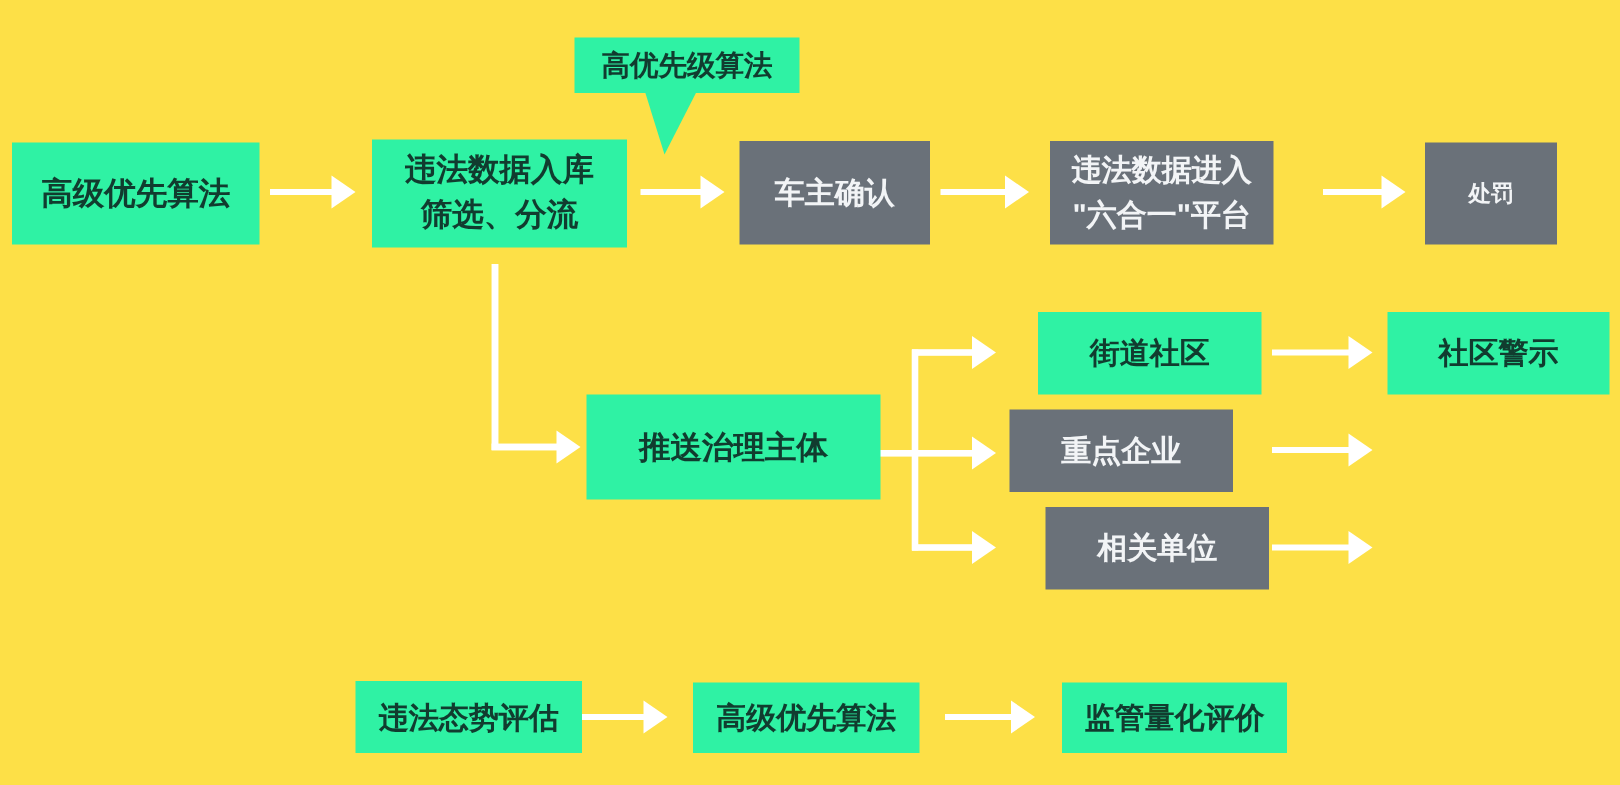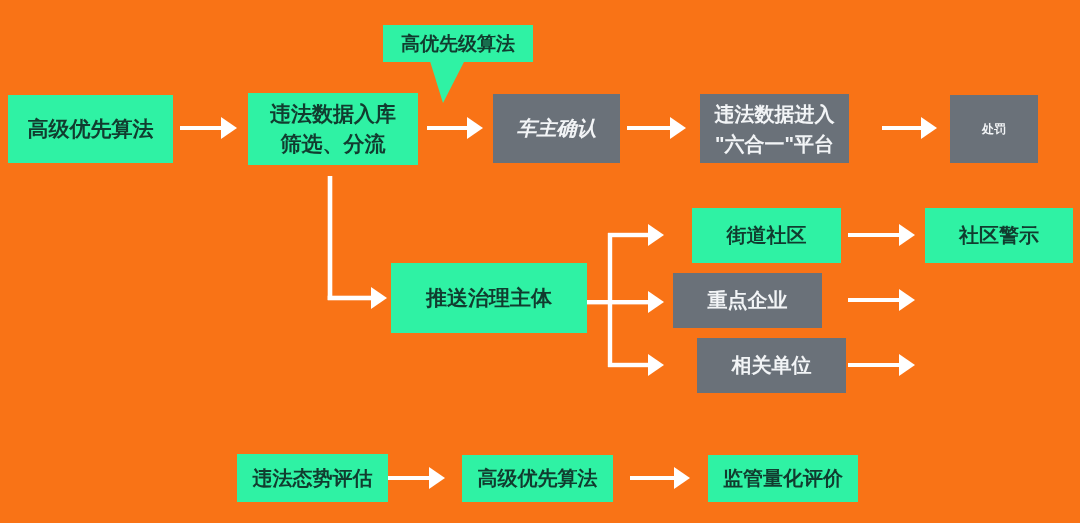--- a/index.html
+++ b/index.html
@@ -1,20 +1,20 @@
 <!DOCTYPE html>
 <html><head>
 <meta charset="utf-8">
 <style>
   html, body { margin: 0; padding: 0; background: #2f3642; }
   .canvas {
     position: relative;
     width: 1080px;
     height: 523px;
-    background: #f97316;
+    background: #fde047;
     font-family: "Liberation Sans", "DejaVu Sans", sans-serif;
     overflow: hidden;
   }
   .connectors {
     position: absolute;
     left: 0; top: 0;
     width: 1080px; height: 523px;
   }
   .node {
     position: absolute;
@@ -24,23 +24,23 @@
     text-align: center;
     font-weight: bold;
     white-space: pre-line;
     box-sizing: border-box;
   }
   .green { background: #2ff2a4; color: #113c2f; }
   .gray  { background: #6a7179; color: #f2f4f6; }
 
   #n-advanced-priority   { left: 8px;   top: 95px;  width: 165px; height: 68px; font-size: 21px; }
   #n-data-intake         { left: 248px; top: 93px;  width: 170px; height: 72px; font-size: 21px; line-height: 1.45; }
-  #n-owner-confirm       { left: 493px; top: 94px;  width: 127px; height: 69px; font-size: 20px; font-style: italic; }
+  #n-owner-confirm       { left: 493px; top: 94px;  width: 127px; height: 69px; font-size: 20px; }
   #n-six-in-one          { left: 700px; top: 94px;  width: 149px; height: 69px; font-size: 20px; line-height: 1.5; }
-  #n-punishment          { left: 950px; top: 95px;  width: 88px;  height: 68px; font-size: 12px; }
+  #n-punishment          { left: 950px; top: 95px;  width: 88px;  height: 68px; font-size: 15px; }
   #n-push-governance     { left: 391px; top: 263px; width: 196px; height: 70px; font-size: 21px; }
   #n-street-community    { left: 692px; top: 208px; width: 149px; height: 55px; font-size: 20px; }
   #n-key-enterprise      { left: 673px; top: 273px; width: 149px; height: 55px; font-size: 20px; }
   #n-related-units       { left: 673px; top: 338px; width: 149px; height: 55px; font-size: 20px; margin-left: 24px; }
   #n-community-warning   { left: 925px; top: 208px; width: 148px; height: 55px; font-size: 20px; }
   #n-group-governance    { left: 925px; top: 273px; width: 148px; height: 115px; font-size: 20px; line-height: 1.7; }
   #n-situation-assessment    { left: 217px; top: 454px; width: 151px; height: 48px; font-size: 20px; margin-left: 20px; }
   #n-enforcement-action      { left: 462px; top: 455px; width: 151px; height: 47px; font-size: 20px; }
   #n-quantified-evaluation   { left: 708px; top: 455px; width: 150px; height: 47px; font-size: 20px; }
 

